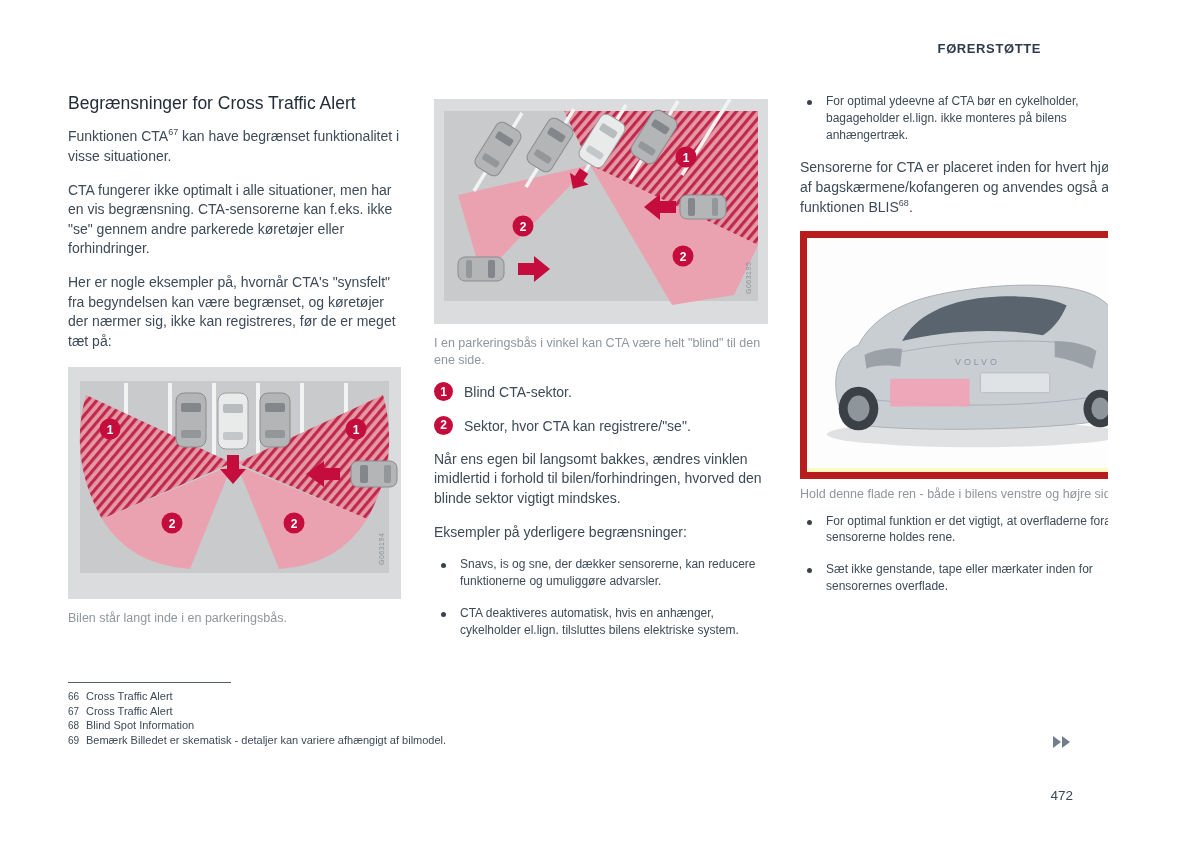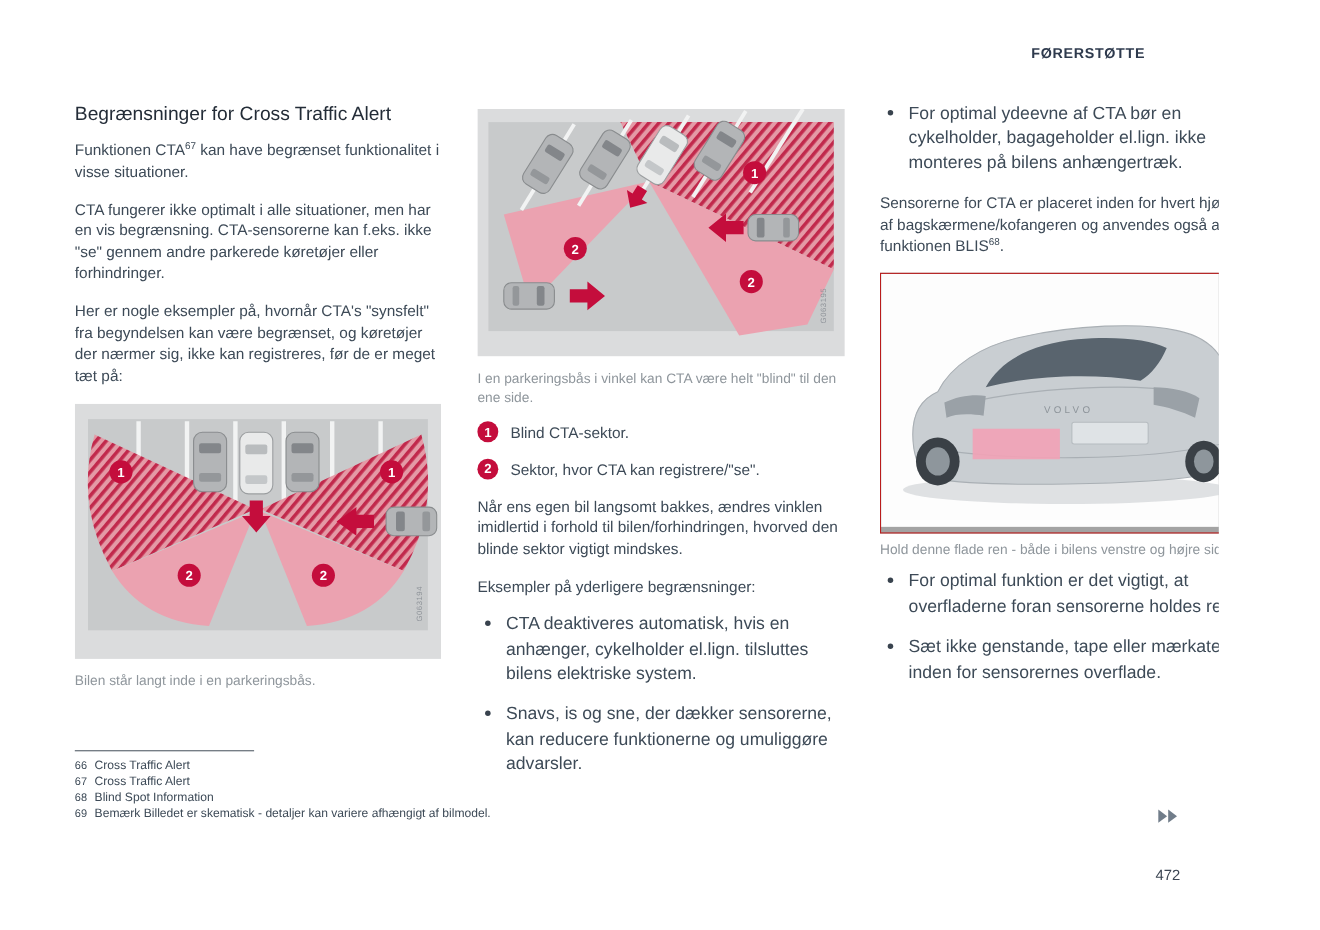--- a/index.html
+++ b/index.html
@@ -14,29 +14,29 @@
   .col-right{left:800px;top:93px;width:334px}
 
   h1.title{font-size:17.5px;line-height:1.22;color:#232c37;margin-bottom:13px;font-weight:normal}
   h2.subhead{font-size:16px;color:#232c37;margin:4px 0 10px;font-weight:bold}
   p.body{font-size:14px;line-height:1.4;margin-bottom:14px;color:#3d4a57}
   sup{font-size:9px;vertical-align:super;line-height:0}
 
   figure{margin:0}
   figure.diagram{margin-top:16px}
   figcaption{font-size:12.5px;line-height:1.32;color:#8f969c;margin-top:7px}
-  figure.photo .frame{border:1px solid #b91c1c;background:#a3a3a3}
+  figure.photo .frame{border:7px solid #b91c1c;background:#fef9c3}
 
   .numline{display:flex;gap:11px;margin:14px 0;align-items:flex-start}
   .numbadge{width:19px;height:19px;border-radius:50%;background:#c40d3c;color:#fff;font-size:12px;font-weight:bold;display:flex;align-items:center;justify-content:center;flex:0 0 19px}
   .numtext{font-size:14px;line-height:1.35;padding-top:1px}
 
   .bullet{display:flex;margin:0 0 15px}
   .bullet .dot{width:5px;height:5px;border-radius:50%;background:#39434e;margin:7px 14px 0 7px;flex:0 0 5px}
-  .bullet .btext{font-size:16px;line-height:1.4;flex:1}
+  .bullet .btext{font-size:12px;line-height:1.4;flex:1}
 
   .footnotes{position:absolute;left:68px;top:682px;width:720px}
   .fnrule{width:163px;height:1px;background:#555f69;margin-bottom:6px}
   .fnrow{display:flex;font-size:11px;line-height:1.34;color:#3d4a57}
   .fnnum{flex:0 0 18px;font-size:10px;padding-top:1px}
 
   .next-arrows{position:absolute;right:36px;top:735px;width:20px;height:14px}
   .page-number{position:absolute;right:35px;top:788px;font-size:13.5px;color:#3c4653}
 
   .figcode{font-size:7px;fill:#8e9399;letter-spacing:.5px}
@@ -201,25 +201,25 @@
     <div class="numline">
       <span class="numbadge">2</span>
       <span class="numtext">Sektor, hvor CTA kan registrere/"se".</span>
     </div>
 
     <p class="body">Når ens egen bil langsomt bakkes, ændres vinklen imidlertid i forhold til bilen/forhindringen, hvorved den blinde sektor vigtigt mindskes.</p>
     <p class="body">Eksempler på yderligere begrænsninger:</p>
 
     <div class="bullet">
       <span class="dot"></span>
+      <span class="btext">Snavs, is og sne, der dækker sensorerne, kan reducere funktionerne og umuliggøre advarsler.</span>
+    </div>
+    <div class="bullet">
+      <span class="dot"></span>
       <span class="btext">CTA deaktiveres automatisk, hvis en anhænger, cykelholder el.lign. tilsluttes bilens elektriske system.</span>
-    </div>
-    <div class="bullet">
-      <span class="dot"></span>
-      <span class="btext">Snavs, is og sne, der dækker sensorerne, kan reducere funktionerne og umuliggøre advarsler.</span>
     </div>
   </section>
 
   <section class="col col-right">
     <div class="bullet">
       <span class="dot"></span>
       <span class="btext">For optimal ydeevne af CTA bør en cykelholder, bagageholder el.lign. ikke monteres på bilens anhængertræk.</span>
     </div>
 
     <p class="body"><span>Sensorerne for CTA er placeret inden for hvert hjørne af bagskærmene/kofangeren og anvendes også af funktionen BLIS</span><sup>68</sup><span>.</span></p>

